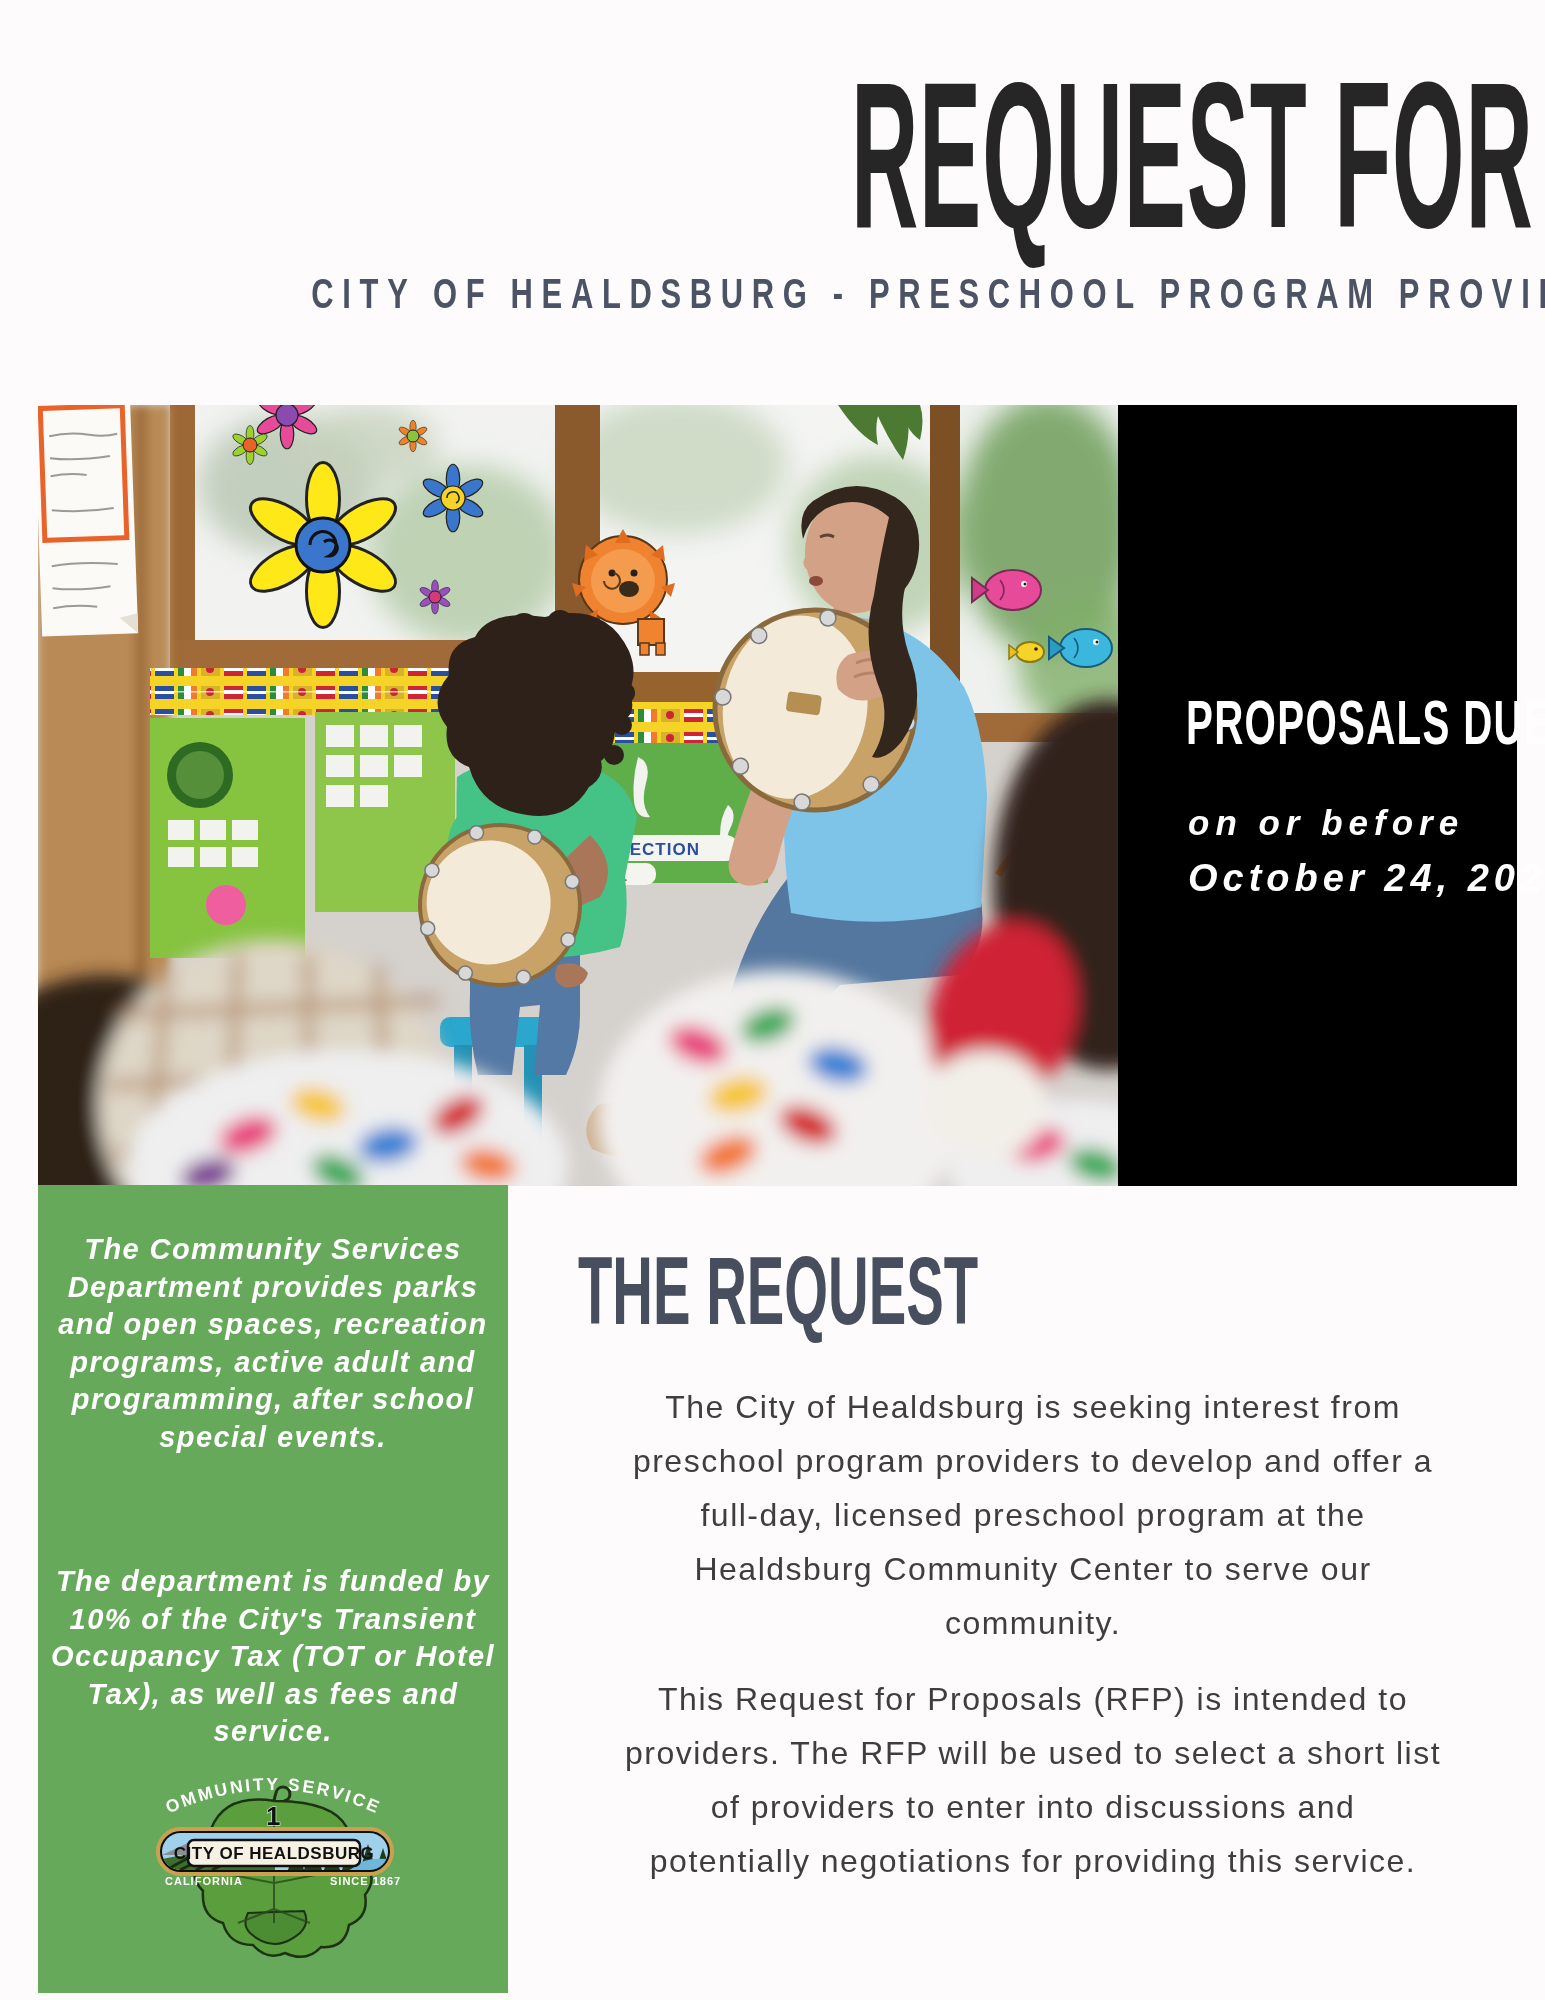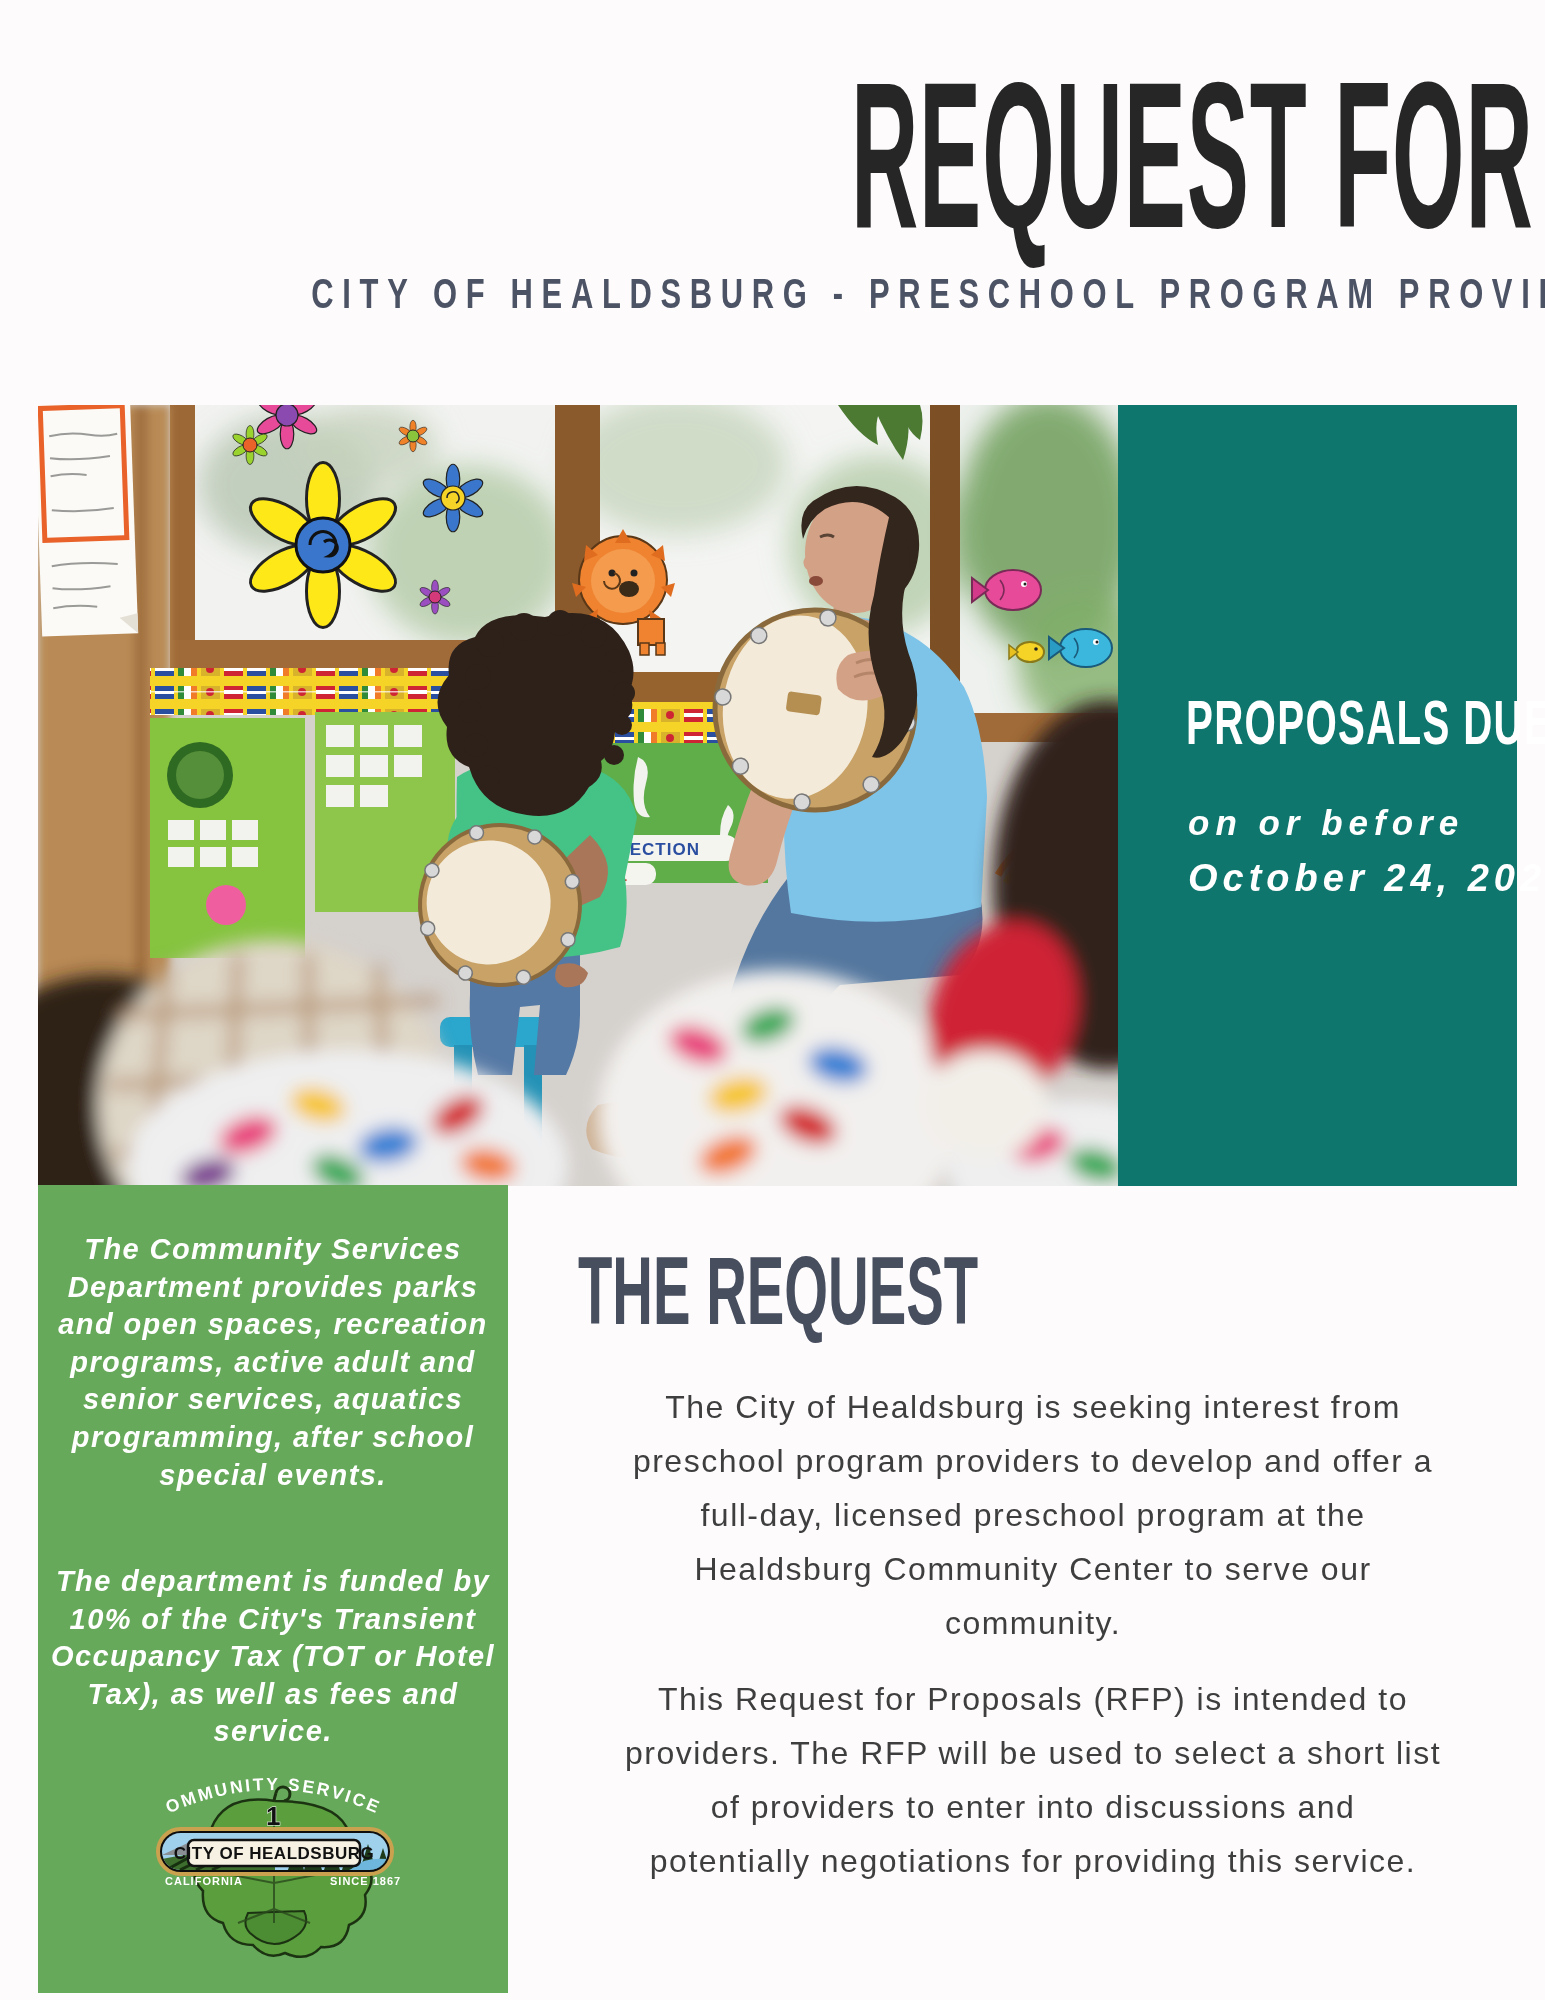--- a/index.html
+++ b/index.html
@@ -10,21 +10,21 @@
   .hdr{position:absolute;left:55px;top:52px;width:1340px;text-align:center;}
   .title{display:inline-block;font-weight:700;font-size:207px;line-height:1.0;color:#262626;
          transform:scaleX(.45);transform-origin:center;white-space:nowrap;letter-spacing:2px;}
   .subtitle{display:inline-block;margin-top:10px;font-weight:700;font-size:43px;color:#4b5365;
          letter-spacing:12px;transform:scaleX(.72);transform-origin:center;white-space:nowrap;}
 
   
   .photo{position:absolute;left:38px;top:405px;width:1080px;height:781px;}
 
   
-  .due{position:absolute;left:1118px;top:405px;width:399px;height:781px;background:#0f766e;color:#ffffff;}
+  .due{position:absolute;left:1118px;top:405px;width:399px;height:781px;background:#000000;color:#ffffff;}
   .due-h{position:absolute;left:68px;top:286px;font-size:63px;font-weight:700;letter-spacing:2px;
          transform:scaleX(.64);transform-origin:left;white-space:nowrap;line-height:1;}
   .due-s1{position:absolute;left:70px;top:398px;font-size:35px;font-weight:700;font-style:italic;
          letter-spacing:6px;white-space:nowrap;}
   .due-s2{position:absolute;left:70px;top:452px;font-size:38px;font-weight:700;font-style:italic;
          letter-spacing:5px;white-space:nowrap;}
 
   
   .infobox{position:absolute;left:38px;top:1185px;width:470px;height:808px;background:#67a95a;color:#ffffff;}
   .infobox .ln{font-size:29px;line-height:37.6px;font-weight:700;font-style:italic;
@@ -406,21 +406,20 @@
     <div class="due-s1">on or before</div>
     <div class="due-s2">October 24, 2021</div>
   </div>
 
   <div class="infobox">
     <div class="ib-p1">
       <div class="ln">The Community Services</div>
       <div class="ln">Department provides parks</div>
       <div class="ln">and open spaces, recreation</div>
       <div class="ln">programs, active adult and</div>
-      <div class="ln">senior services, aquatics</div>
       <div class="ln">programming, after school</div>
       <div class="ln">special events.</div>
     </div>
     <div class="ib-p2">
       <div class="ln">The department is funded by</div>
       <div class="ln">10% of the City's Transient</div>
       <div class="ln">Occupancy Tax (TOT or Hotel</div>
       <div class="ln">Tax), as well as fees and</div>
       <div class="ln">service.</div>
     </div>

